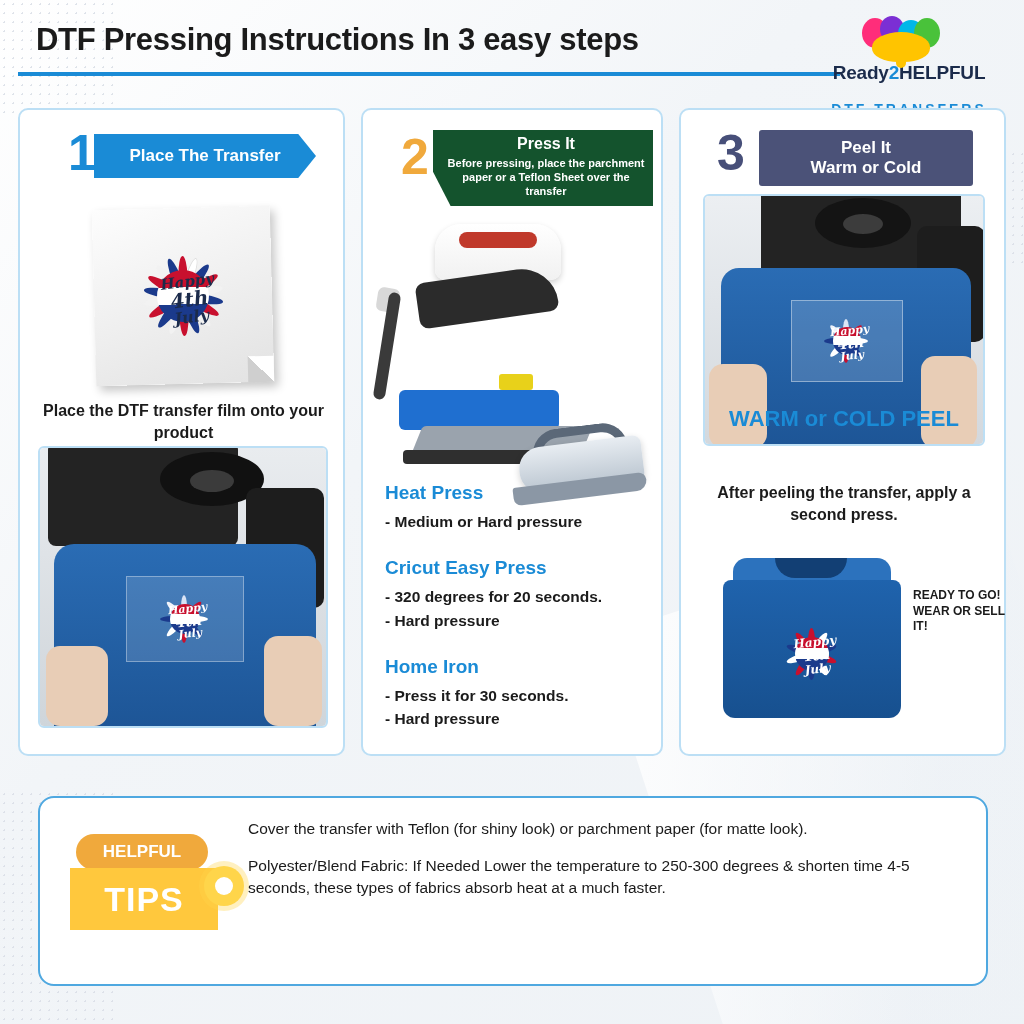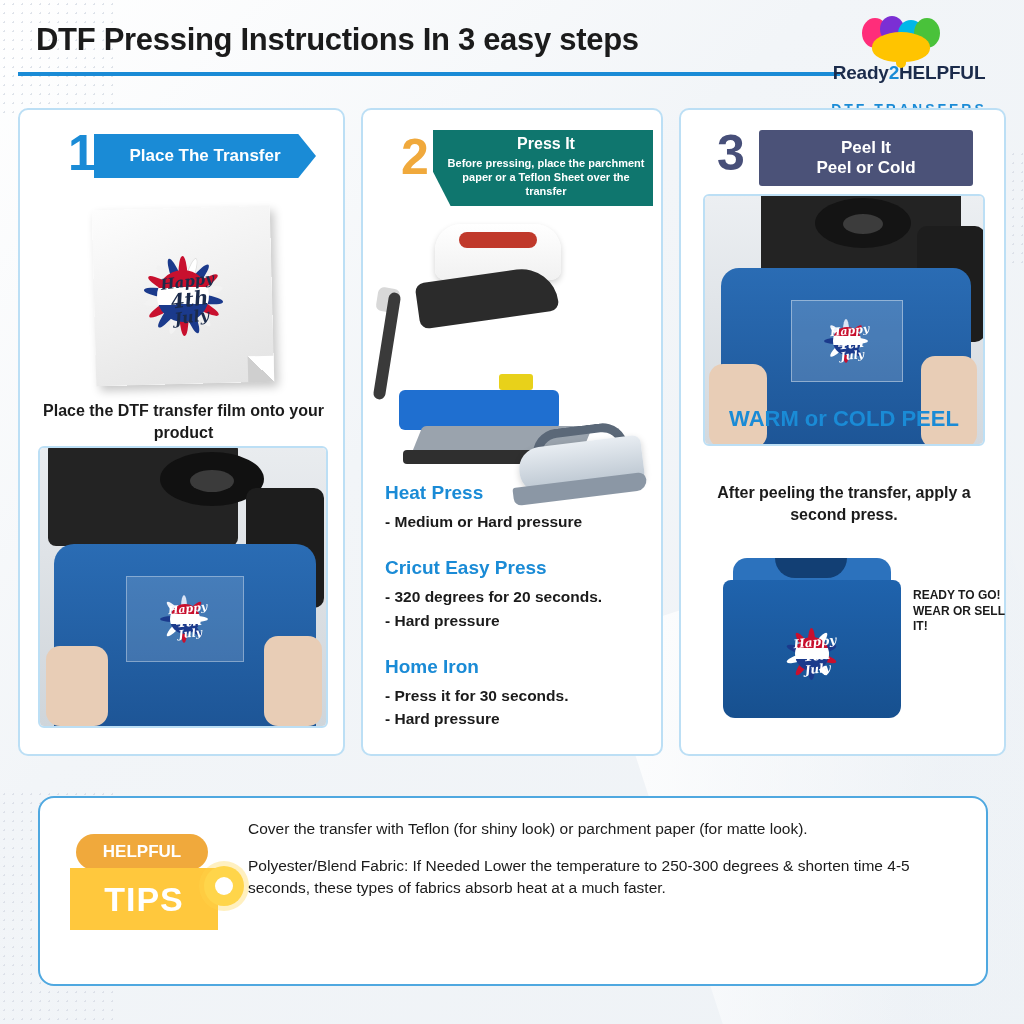--- a/index.html
+++ b/index.html
@@ -104,21 +104,21 @@
   .b-blue {
     left: 74px; top: 24px; width: 222px; height: 44px;
     background: #1a8bd6;
     clip-path: polygon(0 0, 92% 0, 100% 50%, 92% 100%, 0 100%);
     display: flex; align-items: center; justify-content: center;
     font-size: 17px;
   }
   
   .b-orange {
     left: 70px; top: 20px; width: 220px; height: 76px;
-    background: #0f766e;
+    background: #14532d;
     clip-path: polygon(0 0, 100% 0, 100% 100%, 8% 100%, 0 55%);
     padding: 5px 8px 0 14px;
   }
   .b-orange .h { font-size: 16px; margin-bottom: 3px; }
   .b-orange .t { font-size: 11px; line-height: 1.28; }
   .b-orange::after {
     content: ""; position: absolute; right: -0px; top: 76px;
     border-left: 12px solid #c98927; border-top: 0 solid transparent;
     border-bottom: 10px solid transparent; border-right: 0;
   }
@@ -456,21 +456,21 @@
         <h4>Home Iron</h4>
         <p>- Press it for 30 seconds.</p>
         <p>- Hard pressure</p>
       </div>
     </section>
 
     <section class="card c3">
       <div class="num n3">3</div>
       <div class="banner b-navy">
         <span>Peel It</span>
-        <span>Peel or Cold</span>
+        <span>Warm or Cold</span>
       </div>
 
       <div class="imgframe ph3">
         <div class="photo" style="background:linear-gradient(180deg,#eceff2 0%,#e2e6ea 40%,#d3d8dd 100%);">
           <div class="presshead" style="left:56px;top:-10px;width:200px;height:92px;"></div>
           <div class="presshead" style="left:110px;top:2px;width:96px;height:50px;border-radius:50%;background:#141414;"></div>
           <div class="presshead" style="left:138px;top:18px;width:40px;height:20px;border-radius:50%;background:#3c3c3c;"></div>
           <div class="presshead" style="left:212px;top:30px;width:68px;height:116px;border-radius:10px;background:#1d1d1d;"></div>
           <div style="position:absolute;left:16px;top:72px;width:250px;height:180px;background:linear-gradient(180deg,#2a6cb4 0%,#1d5596 100%);border-radius:18px 18px 0 0;"></div>
           <div class="hands" style="left:4px;top:168px;width:58px;height:84px;"></div>

